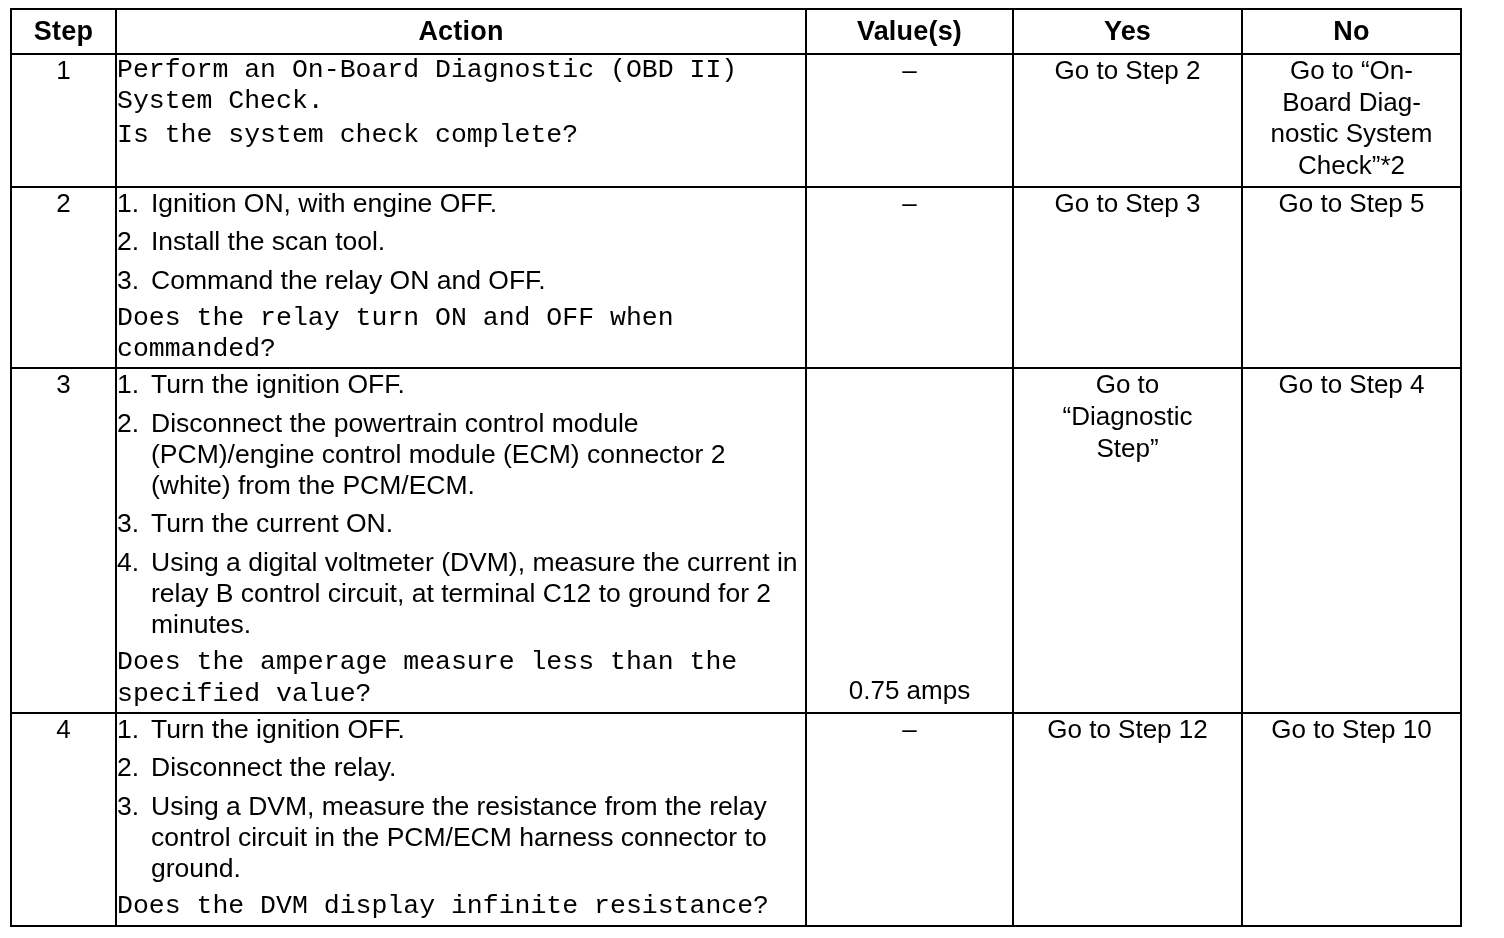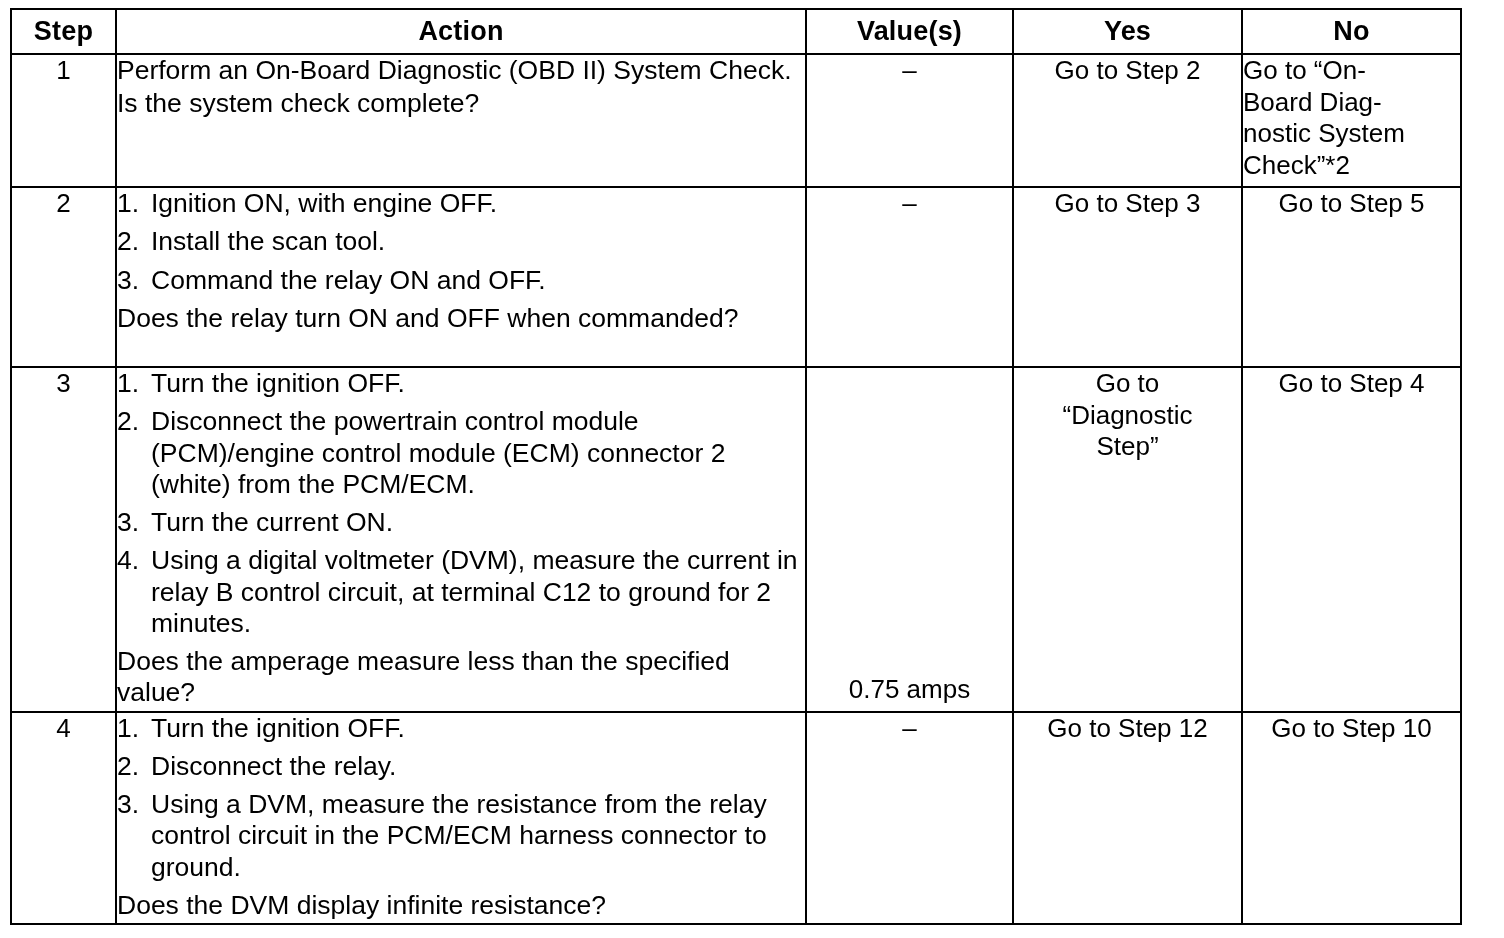--- a/index.html
+++ b/index.html
@@ -73,20 +73,21 @@
     font-size: 26px;
   }
   .cell-yes, .cell-no {
     text-align: center;
     vertical-align: bottom;
     font-size: 26px;
     line-height: 1.22;
     padding-bottom: 6px;
   }
   .cell-no-top {
+    text-align: center;
     vertical-align: top;
     font-size: 26px;
     line-height: 1.22;
     padding-top: 12px;
   }
 
   
   .steplist {
     list-style: none;
     margin: 0;
@@ -99,20 +100,21 @@
   }
   .steplist li .num {
     position: absolute;
     left: 0;
     top: 0;
     width: 30px;
     text-align: left;
   }
   .plain-line {
     margin: 0 0 2px 0;
+    font-family: Liberation Mono, monospace;
   }
   .plain-line.after-list {
     margin-top: 6px;
   }
   .italic { }
 
   
   .row1 td { height: 131px; }
   .row2 td { height: 178px; }
   .row3 td { height: 331px; }

